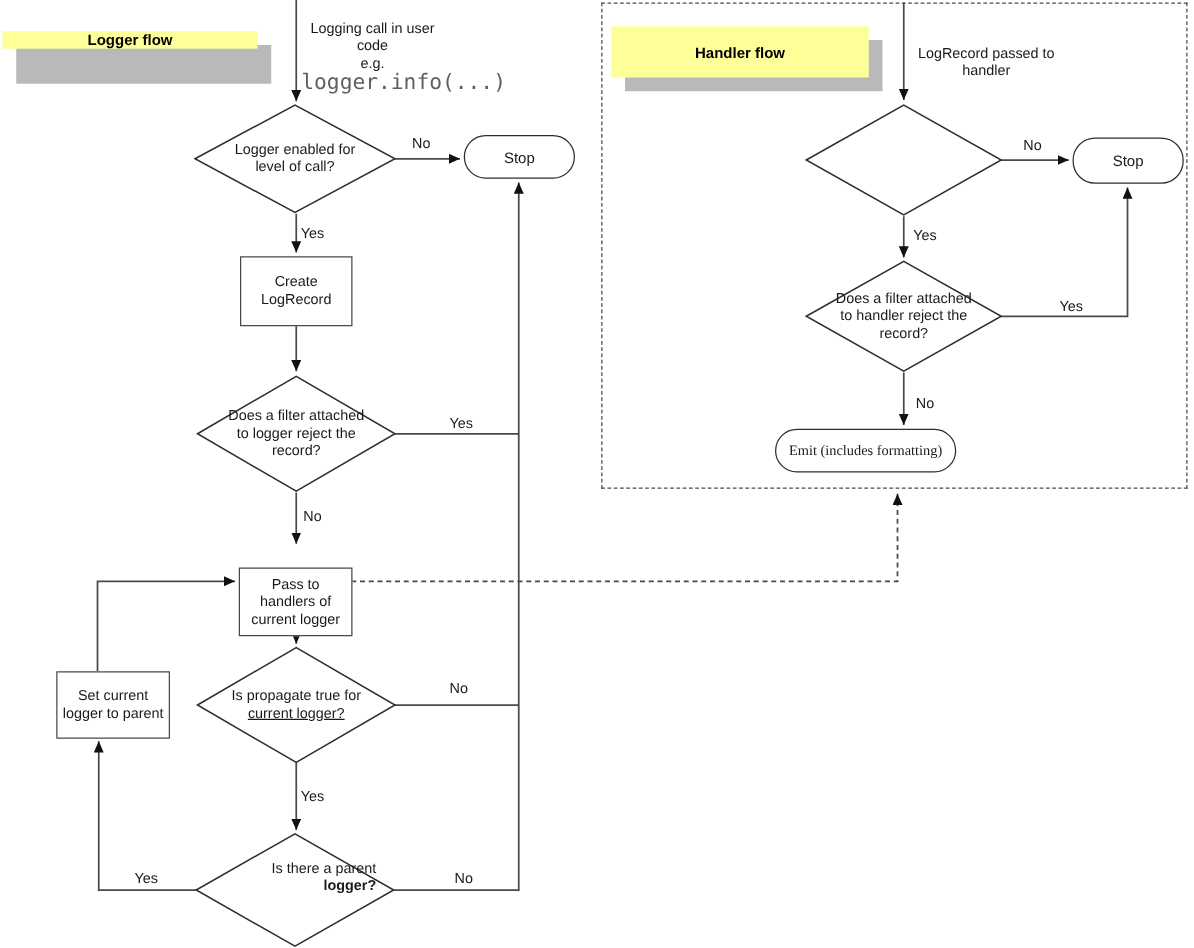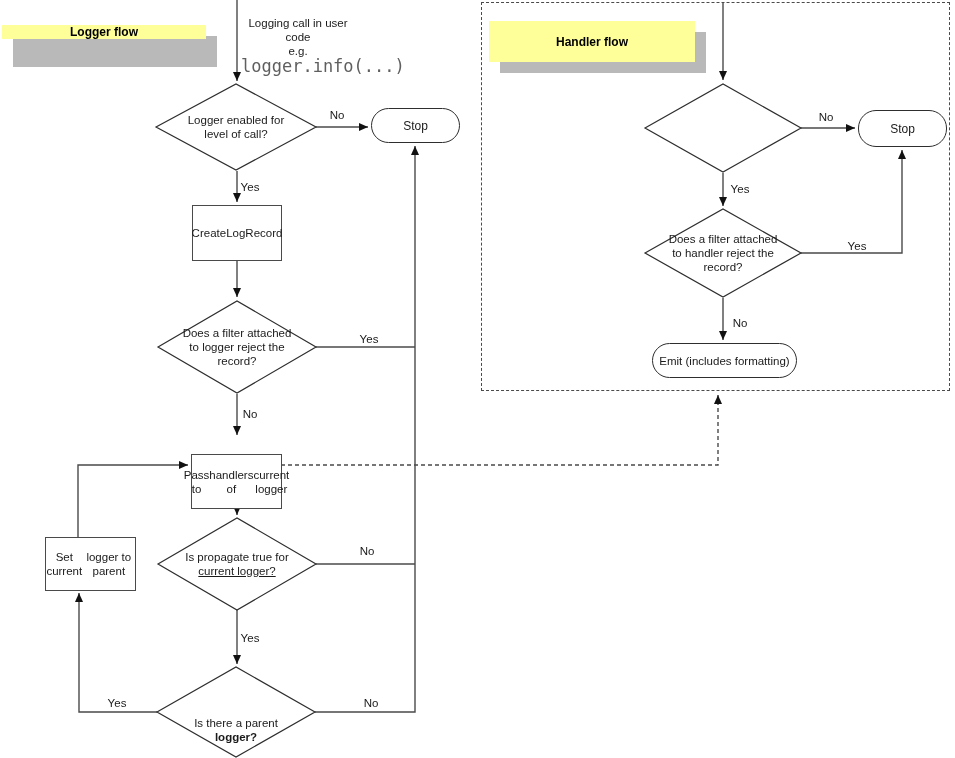--- a/index.html
+++ b/index.html
@@ -4,21 +4,21 @@
 <style>
   html,body{margin:0;padding:0;background:#ffffff;}
   body{font-family:"Liberation Sans", sans-serif; color:#1a1a1a;}
   .canvas{position:relative;width:955px;height:758px;overflow:hidden;background:#fff;}
   svg.wires{position:absolute;left:0;top:0;pointer-events:none;}
 
   .note-shadow{position:absolute;background:#b9b9b9;}
   .note{position:absolute;background:#ffff99;display:flex;align-items:center;justify-content:center;
         font-size:12px;font-weight:bold;color:#000;}
 
-  .box{position:absolute;background:#ffffff;border:1px solid #4a4a4a;display:flex;flex-direction:row;
+  .box{position:absolute;background:#ffffff;border:1px solid #4a4a4a;display:flex;flex-direction:column;
        align-items:center;justify-content:center;text-align:center;font-size:11.5px;line-height:14px;}
   .oval{position:absolute;background:#ffffff;border:1px solid #2e2e2e;border-radius:18px;display:flex;
         align-items:center;justify-content:center;text-align:center;font-size:12px;}
   .dtext{position:absolute;text-align:center;font-size:11.5px;line-height:14px;pointer-events:none;}
   .elabel{position:absolute;transform:translate(-50%,-50%);font-size:11.5px;white-space:nowrap;background:transparent;}
 
   .entry-text{position:absolute;text-align:center;font-size:11.5px;line-height:14px;}
   .mono{font-family:"DejaVu Sans Mono", monospace;color:#5f5f5f;font-size:17px;display:block;margin-top:1px;}
 
   .dashed-frame{position:absolute;border:1px dashed #4a4a4a;background:transparent;}
@@ -78,35 +78,39 @@
     <span>Handler flow</span>
   </div>
 
   <div class="entry-text" style="left:241px;top:16px;width:114px;">
     <span style="display:block;">Logging call in user</span>
     <span style="display:block;">code</span>
     <span style="display:block;">e.g.</span>
     <span class="mono">logger.info(...)</span>
   </div>
 
+  <div class="entry-text" style="left:728px;top:36px;width:122px;">
+    <span style="display:block;">LogRecord passed to</span>
+    <span style="display:block;">handler</span>
+  </div>
 
   <div class="dtext" style="left:171px;top:113px;width:130px;">
     <span style="display:block;">Logger enabled for</span>
     <span style="display:block;">level of call?</span>
   </div>
   <div class="dtext" style="left:172px;top:326px;width:130px;">
     <span style="display:block;">Does a filter attached</span>
     <span style="display:block;">to logger reject the</span>
     <span style="display:block;">record?</span>
   </div>
   <div class="dtext" style="left:172px;top:550px;width:130px;">
     <span style="display:block;">Is propagate true for</span>
     <span style="display:block;text-decoration:underline;">current logger?</span>
   </div>
-  <div class="dtext" style="left:171px;top:716px;width:130px;">
+  <div class="dtext" style="left:171px;top:688px;width:130px;text-align:right;">
     <span style="display:block;">Is there a parent</span>
     <span style="display:block;font-weight:bold;">logger?</span>
   </div>
 
   <div class="dtext" style="left:658px;top:232px;width:130px;">
     <span style="display:block;">Does a filter attached</span>
     <span style="display:block;">to handler reject the</span>
     <span style="display:block;">record?</span>
   </div>
 
@@ -123,21 +127,21 @@
     <span>Set current</span>
     <span>logger to parent</span>
   </div>
 
   <div class="oval" style="left:371px;top:108px;width:87px;height:33px;">
     <span>Stop</span>
   </div>
   <div class="oval" style="left:858px;top:110px;width:87px;height:35px;">
     <span>Stop</span>
   </div>
-  <div class="oval" style="left:652px;top:343px;width:143px;height:33px;font-size:11.5px;">
+  <div class="oval" style="left:620px;top:343px;width:143px;height:33px;font-size:11.5px;font-family:Liberation Serif, serif;">
     <span>Emit (includes formatting)</span>
   </div>
 
   <div class="elabel" style="left:337px;top:115px;">No</div>
   <div class="elabel" style="left:250px;top:187px;">Yes</div>
   <div class="elabel" style="left:369px;top:339px;">Yes</div>
   <div class="elabel" style="left:250px;top:414px;">No</div>
   <div class="elabel" style="left:367px;top:551px;">No</div>
   <div class="elabel" style="left:250px;top:638px;">Yes</div>
   <div class="elabel" style="left:117px;top:703px;">Yes</div>

